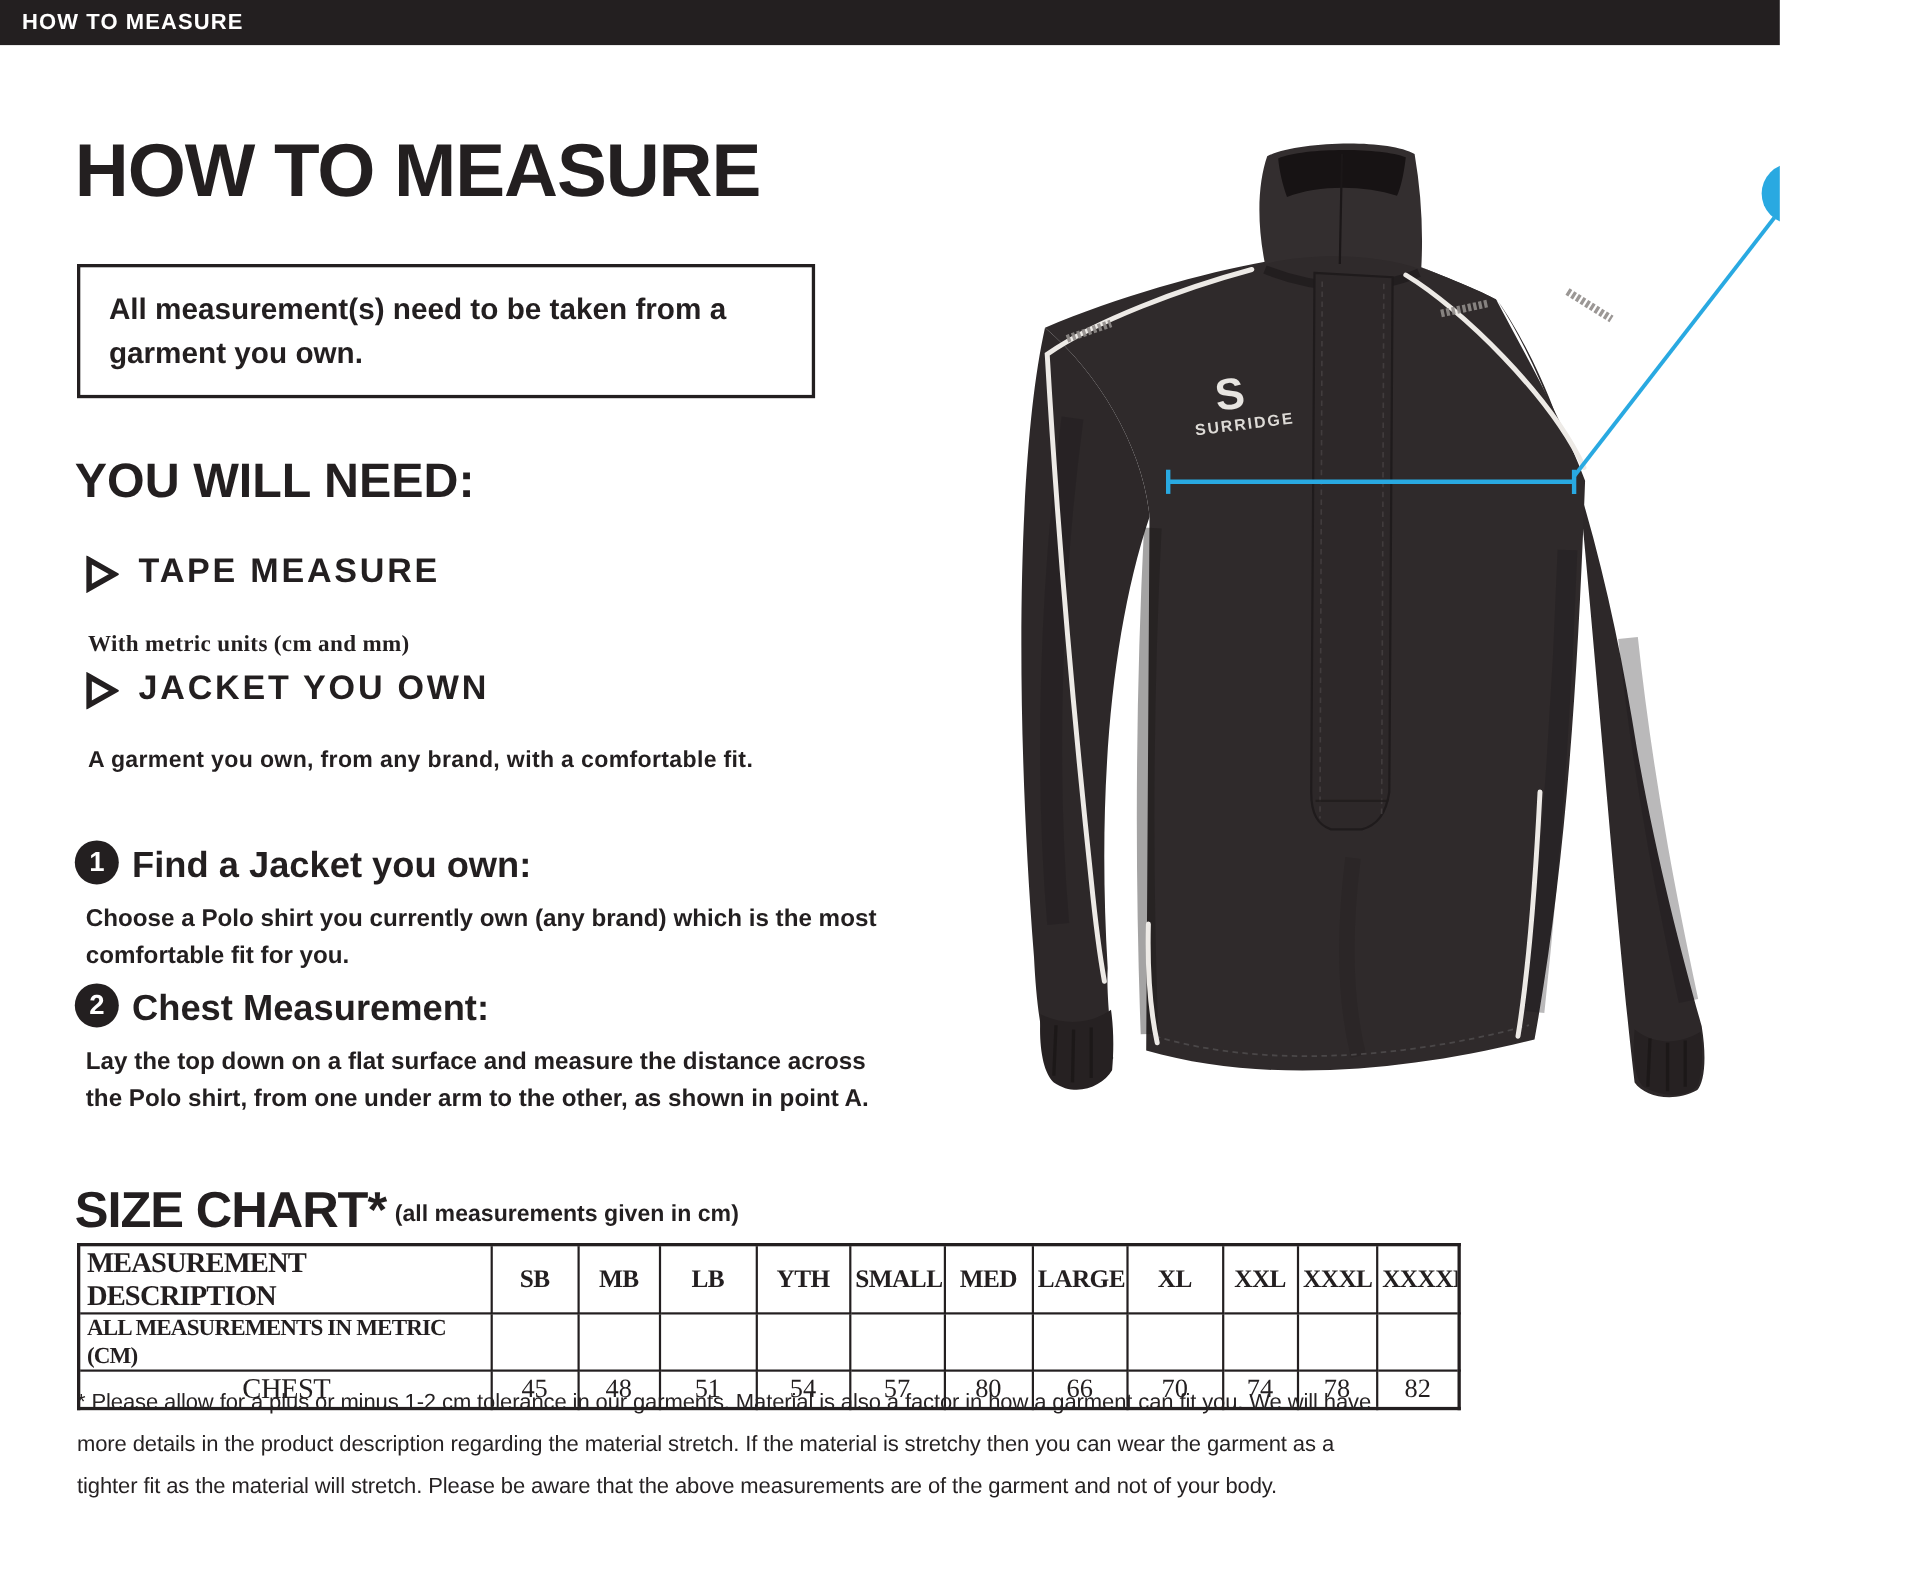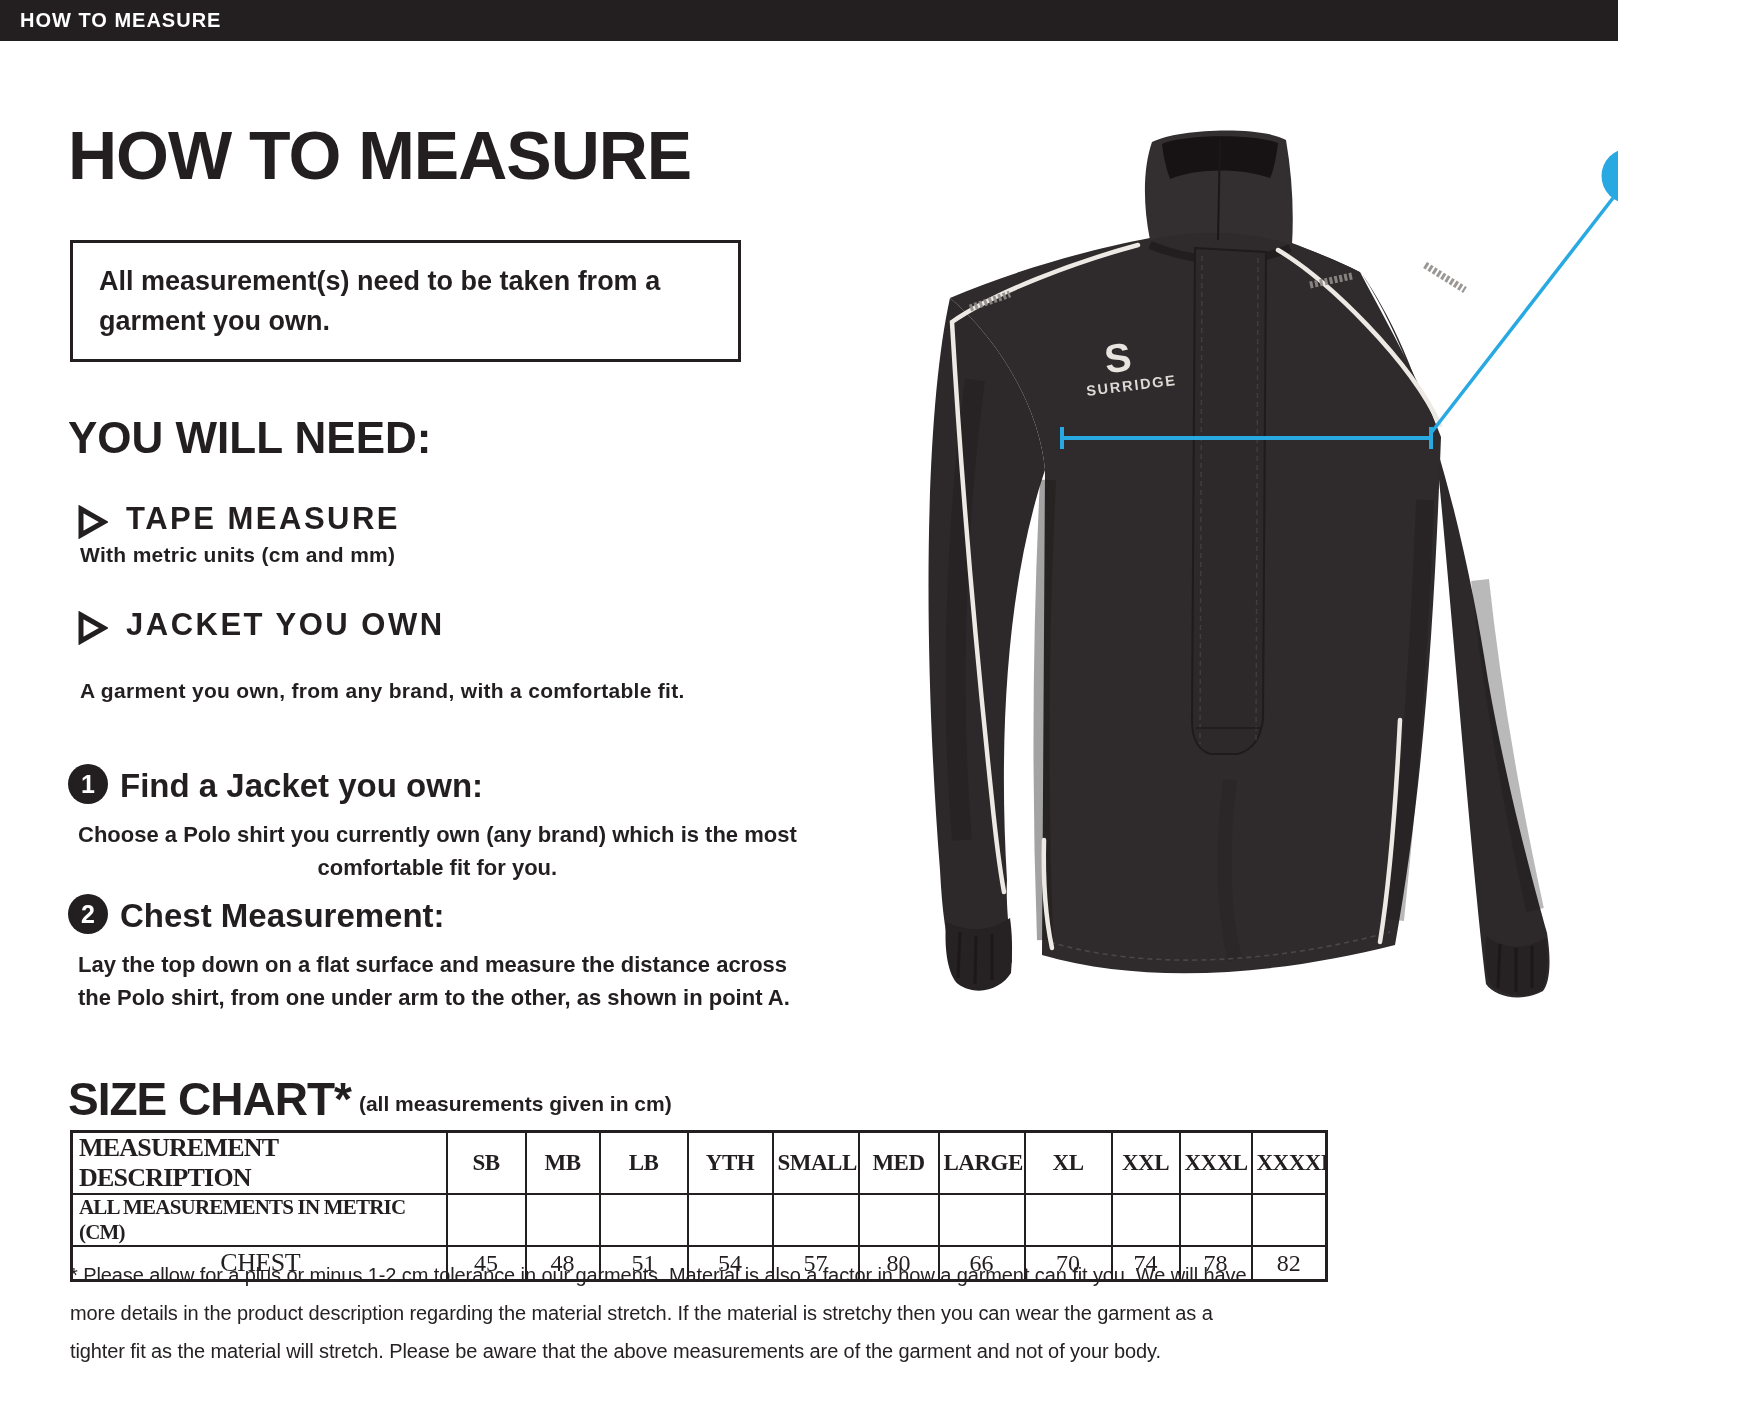--- a/index.html
+++ b/index.html
@@ -71,33 +71,33 @@
   </div>
 
   <div class="abs h2">YOU WILL NEED:</div>
 
   <div class="abs" style="left:76px;top:505px;">
     <svg class="tri-icon" viewBox="0 0 32 34">
       <path d="M5 4 L28 17 L5 30 Z" fill="none" stroke="#231f20" stroke-width="5" stroke-linejoin="miter"></path>
     </svg>
   </div>
   <div class="abs item-label" style="left:126px;top:501px;">TAPE MEASURE</div>
-  <div class="abs item-desc" style="left:80px;top:543px;">With metric units (cm and mm)</div>
+  <div class="abs item-desc" style="left:80px;top:573px;font-family:Liberation Serif, serif;">With metric units (cm and mm)</div>
 
   <div class="abs" style="left:76px;top:611px;">
     <svg class="tri-icon" viewBox="0 0 32 34">
       <path d="M5 4 L28 17 L5 30 Z" fill="none" stroke="#231f20" stroke-width="5" stroke-linejoin="miter"></path>
     </svg>
   </div>
   <div class="abs item-label" style="left:126px;top:607px;">JACKET YOU OWN</div>
   <div class="abs item-desc" style="left:80px;top:679px;">A garment you own, from any brand, with a comfortable fit.</div>
 
   <div class="abs step-badge" style="left:68px;top:764px;">1</div>
   <div class="abs step-title" style="left:120px;top:767px;">Find a Jacket you own:</div>
-  <div class="abs" style="left:78px;top:818px;text-align:center;">
+  <div class="abs" style="left:78px;top:818px;">
     <div class="step-line">Choose a Polo shirt you currently own (any brand) which is the most</div>
     <div class="step-line">comfortable fit for you.</div>
   </div>
 
   <div class="abs step-badge" style="left:68px;top:894px;">2</div>
   <div class="abs step-title" style="left:120px;top:897px;">Chest Measurement:</div>
   <div class="abs" style="left:78px;top:948px;">
     <div class="step-line">Lay the top down on a flat surface and measure the distance across</div>
     <div class="step-line">the Polo shirt, from one under arm to the other, as shown in point A.</div>
   </div>

